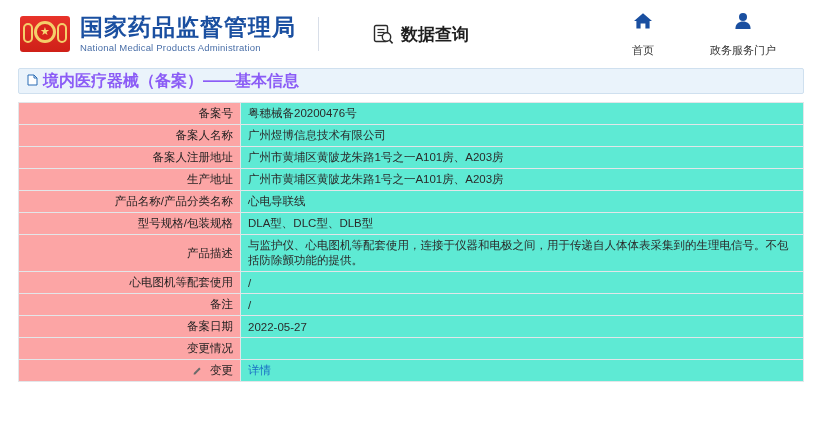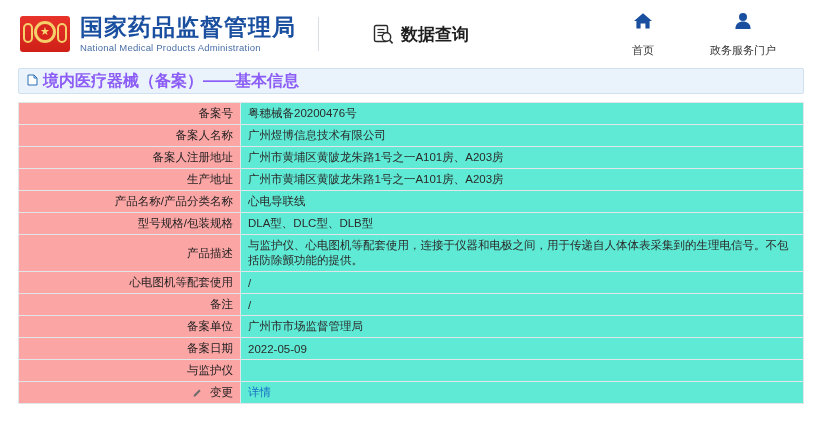--- a/index.html
+++ b/index.html
@@ -234,29 +234,25 @@
         </tr>
         <tr>
           <td class="lbl">心电图机等配套使用</td>
           <td class="val">/</td>
         </tr>
         <tr>
           <td class="lbl">备注</td>
           <td class="val">/</td>
         </tr>
         <tr>
-          <td class="lbl">备案单位</td>
-          <td class="val">广州市市场监督管理局</td>
-        </tr>
-        <tr>
           <td class="lbl">备案日期</td>
-          <td class="val">2022-05-09</td>
-        </tr>
-        <tr>
-          <td class="lbl">与监护仪</td>
+          <td class="val">2022-05-27</td>
+        </tr>
+        <tr>
+          <td class="lbl">变更情况</td>
           <td class="val"></td>
         </tr>
         <tr>
           <td class="lbl">
             <span class="val-center-ico">
               <span>
                 <svg width="9" height="9" viewBox="0 0 9 9">
                   <path d="M0.8 7 L6.2 1.6 L7.6 3 L2.2 8.4 L0.6 8.6 Z" fill="#6b6b6b"></path>
                 </svg>
               </span>

